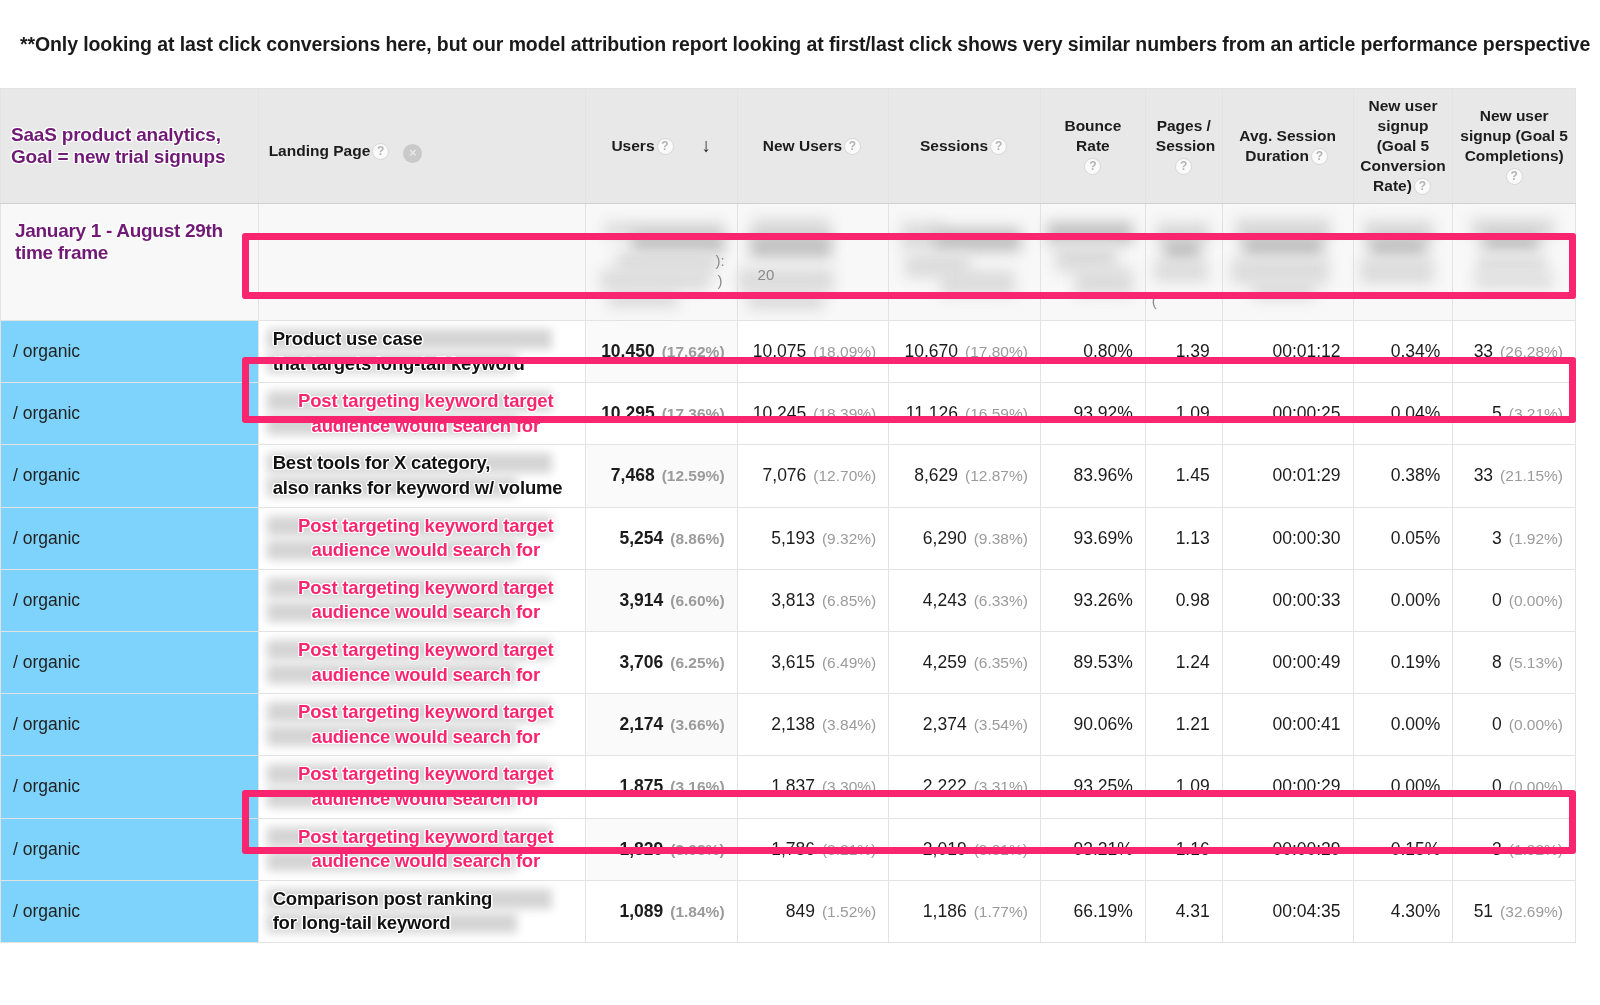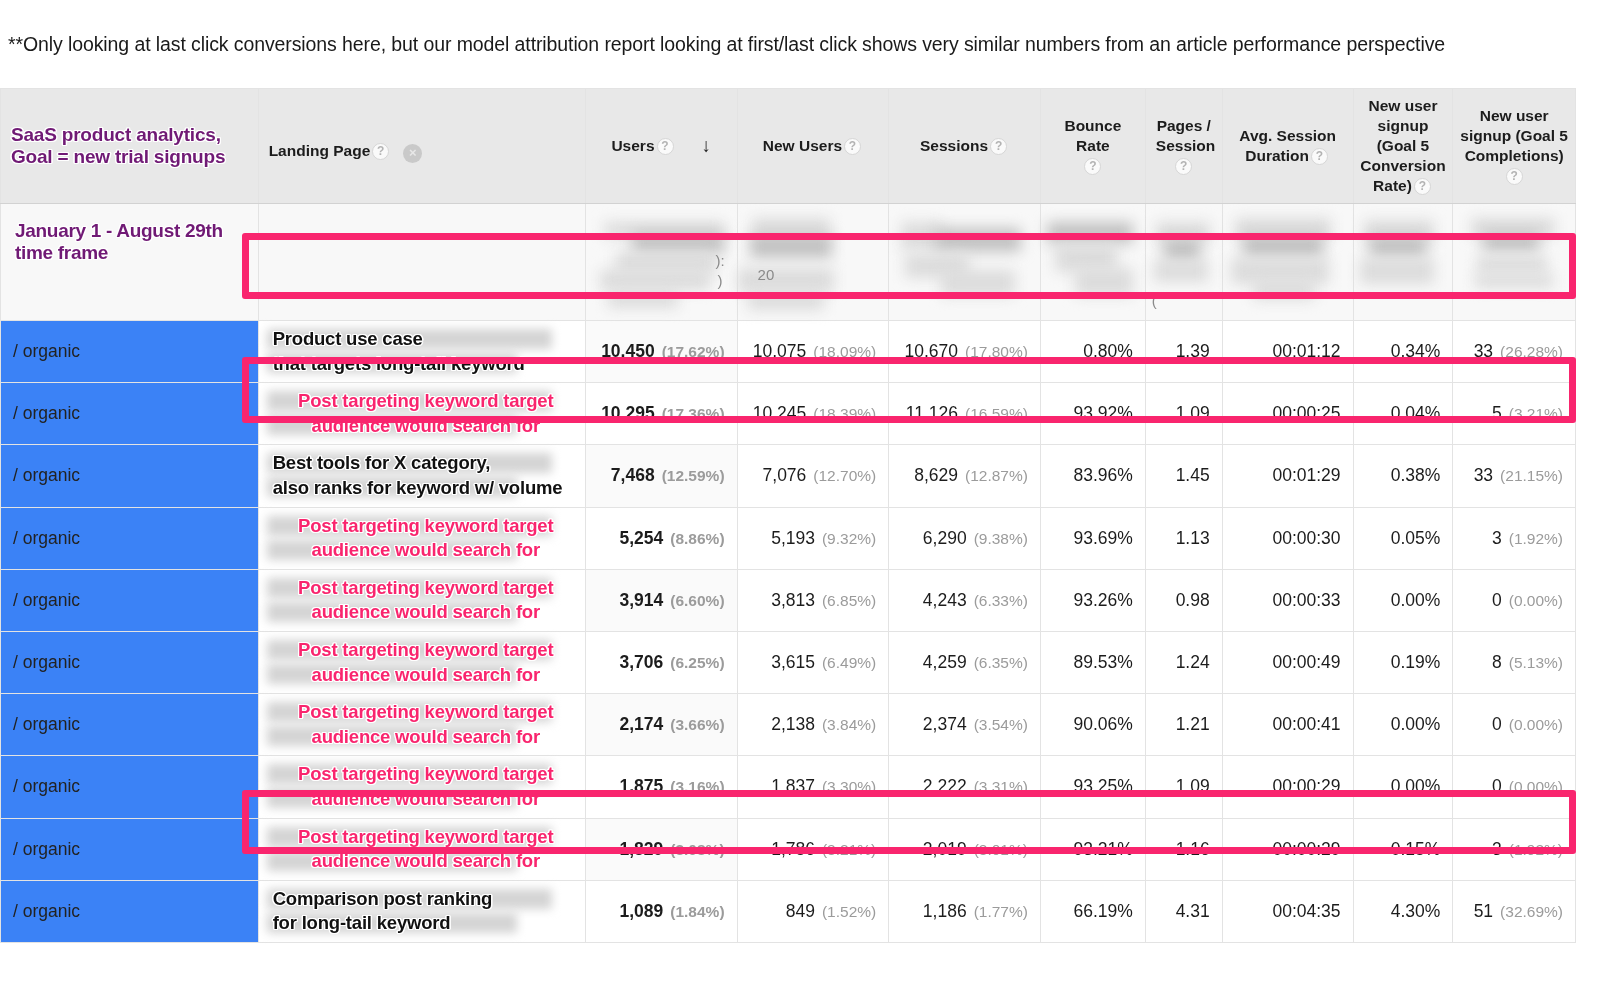--- a/index.html
+++ b/index.html
@@ -6,25 +6,26 @@
   html, body {
     width: 1600px; height: 1005px;
     background: #ffffff;
     font-family: "Liberation Sans", sans-serif;
     overflow: hidden;
   }
 
   
   .note {
     position: absolute;
-    left: 8px; top: 33px;
+    left: 20px; top: 33px;
     font-size: 19.5px;
     color: #1a1a1a;
     letter-spacing: -0.1px;
     white-space: nowrap;
+    font-weight: bold;
   }
 
   
   .table-wrap {
     position: absolute;
     left: 0; top: 88px;
     width: 1576px;
   }
   table.ga {
     border-collapse: collapse;
@@ -135,21 +136,21 @@
     font-size: 15px;
     color: #8a8a8a;
   }
 
   
   tr.drow td { height: 62px; padding: 0 12px; font-size: 17px; color: #1c1c1c; }
   tr.drow td.src {
     text-align: left;
     font-size: 17.5px;
     color: #222;
-    background: #3b82f6;
+    background: #7dd3fc;
   }
   tr.drow td.lp { padding: 0; position: relative; background: #ffffff; }
   tr.drow td.num { text-align: right; background: #ffffff; white-space: nowrap; }
   tr.drow.alt td.num.users { background: #fafafa; }
   tr.drow td.num .v { font-size: 17.5px; }
   tr.drow td.num .v.b { font-weight: bold; }
   tr.drow td.num .p {
     color: #9b9b9b; font-size: 15.5px; margin-left: 7px;
   }
   tr.drow td.num .p.b { font-weight: bold; }

